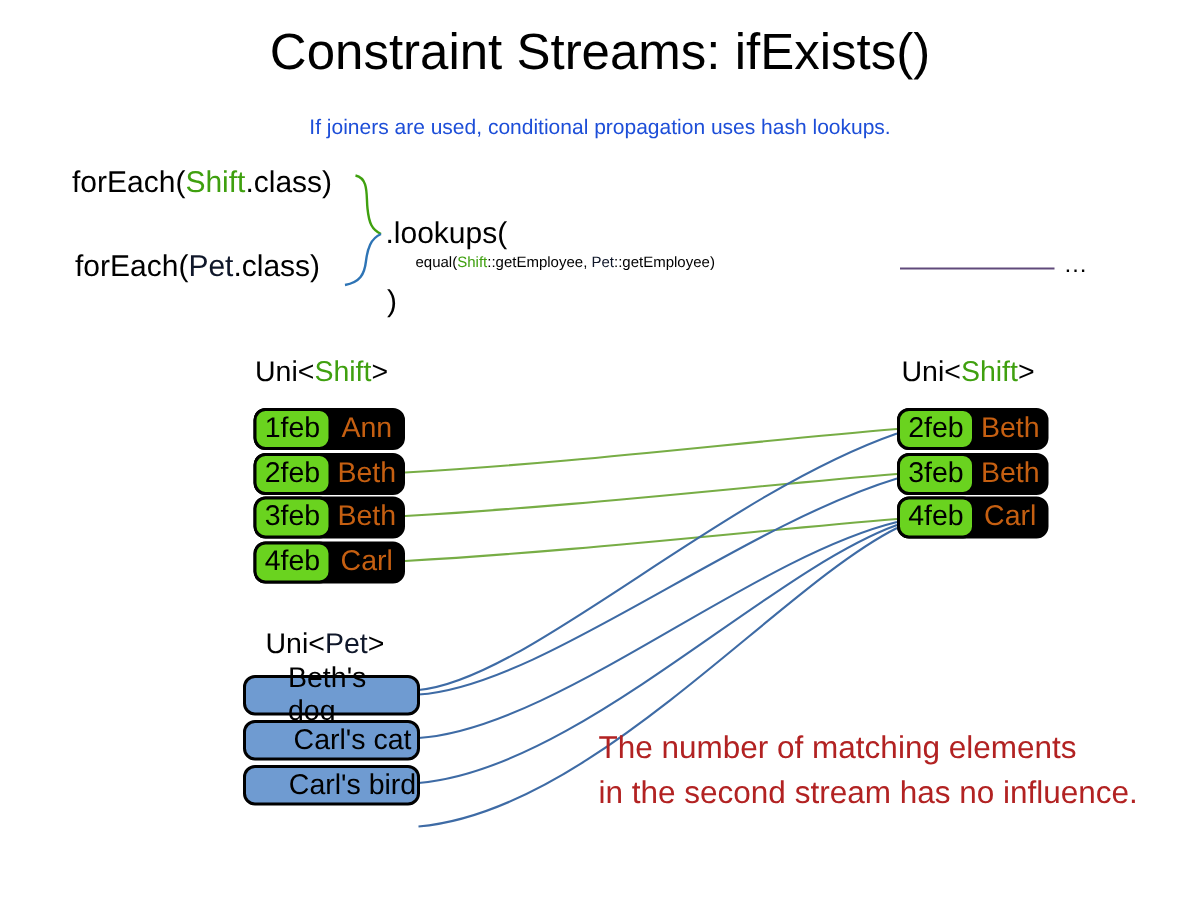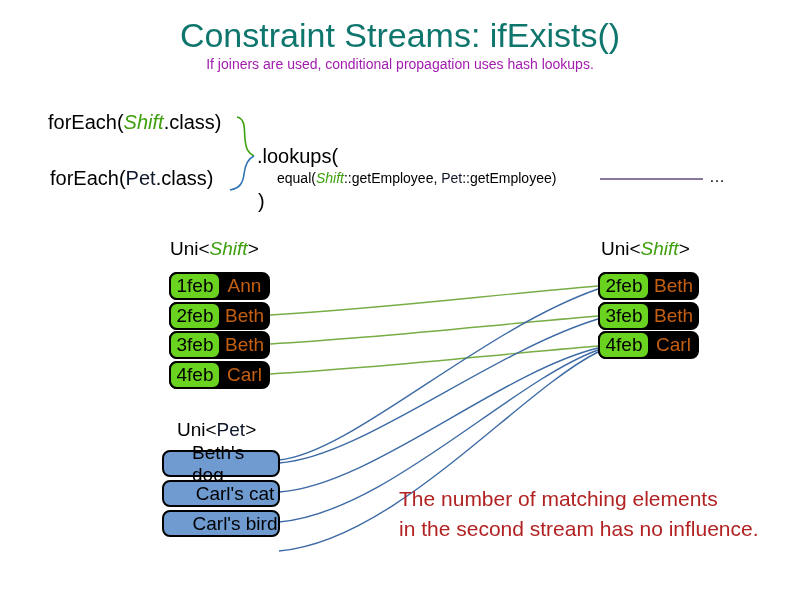--- a/index.html
+++ b/index.html
@@ -8,31 +8,31 @@
     width: 800px; height: 600px;
     background: #ffffff;
     overflow: hidden;
     font-family: "Liberation Sans", sans-serif;
     color: #000000;
   }
   #wires { position: absolute; left: 0; top: 0; width: 800px; height: 600px; }
 
   .title {
     position: absolute; left: 0; top: 16px; width: 800px;
-    text-align: center; font-size: 34px; color: #0f766e;
+    text-align: center; font-size: 34px; color: #000000;
     letter-spacing: 0px;
   }
   .subtitle {
-    position: absolute; left: 0; top: 56px; width: 800px;
-    text-align: center; font-size: 14px; color: #a21caf;
+    position: absolute; left: 0; top: 76px; width: 800px;
+    text-align: center; font-size: 14px; color: #1d4ed8;
   }
 
   .code { position: absolute; white-space: nowrap; font-size: 20px; color: #000; }
-  .code-small { position: absolute; white-space: nowrap; font-size: 14px; color: #000; }
-  .t-green { color: #3fa00f; font-style: italic; }
+  .code-small { position: absolute; white-space: nowrap; font-size: 10px; color: #000; }
+  .t-green { color: #3fa00f; }
   .t-blue  { color: #0f172a; }
 
   .tbl-label { position: absolute; font-size: 19px; white-space: nowrap; color: #000; }
 
   .shift-table { position: absolute; display: flex; flex-direction: column; gap: 1.5px; }
   .srow {
     position: relative; width: 101px; height: 28px;
     background: #000000; border: 2px solid #000; border-radius: 8px;
     box-sizing: border-box;
   }

